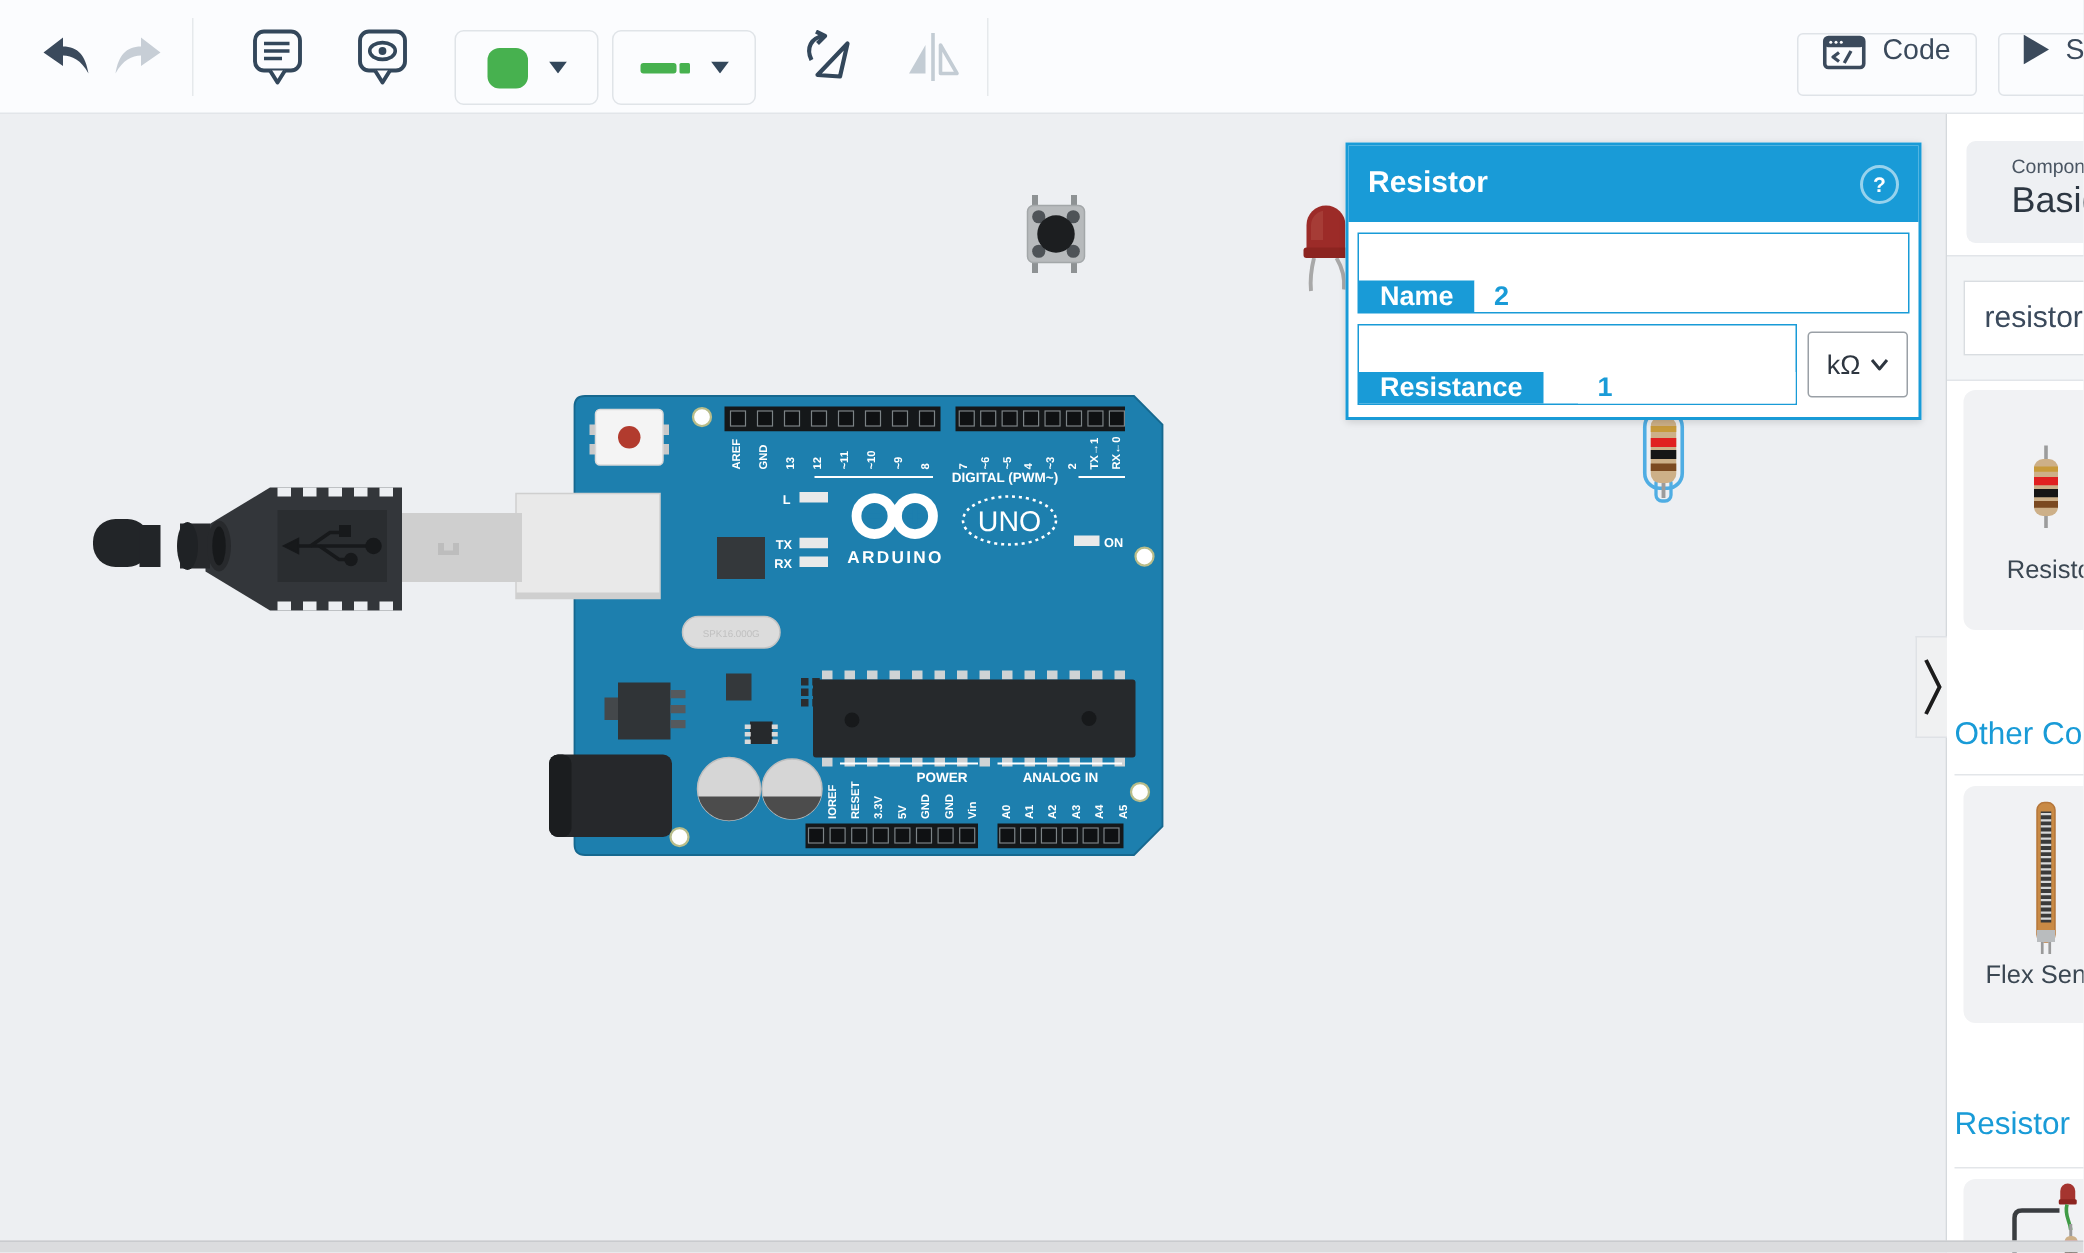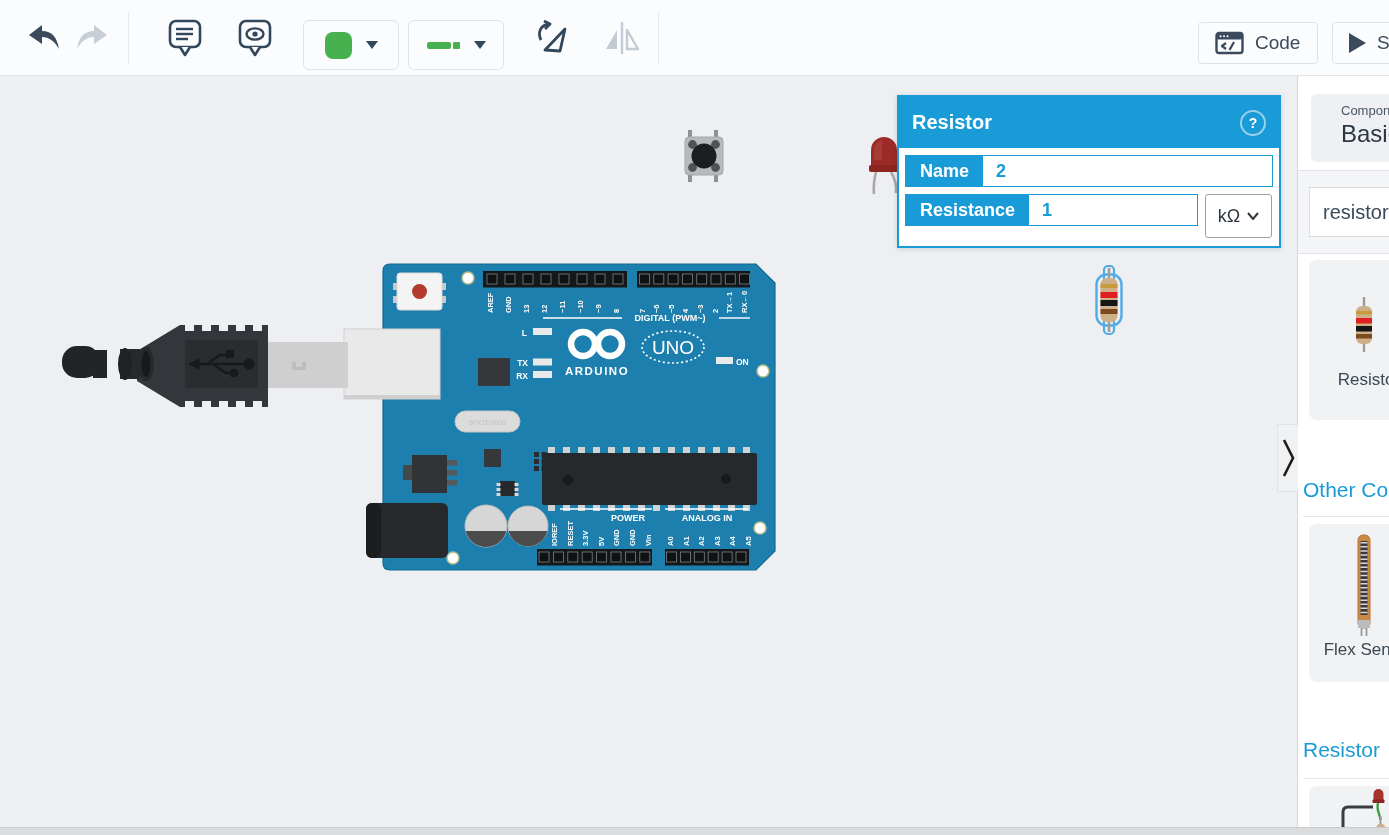--- a/index.html
+++ b/index.html
@@ -11,33 +11,33 @@
   }
   
   .toolbar{position:absolute;left:0;top:0;width:1389px;height:75px;background:#fbfcfe;border-bottom:1px solid #e2e5e9;z-index:60;}
   .tbicon{position:absolute;top:14px;width:48px;height:48px;display:flex;align-items:center;justify-content:center;cursor:pointer;}
   .tbsep{position:absolute;top:12px;width:1px;height:52px;background:#e6e9ec;}
   .swatch-btn{position:absolute;top:20px;width:96px;height:50px;border:1px solid #e0e4e8;border-radius:6px;background:#fbfcfe;display:flex;align-items:center;justify-content:center;gap:14px;cursor:pointer;box-sizing:border-box;}
   .green-square{width:27px;height:27px;border-radius:8px;background:#47b14f;}
   .wire-glyph{display:flex;align-items:center;gap:2px;}
   .wire-glyph .w1{width:24px;height:7px;border-radius:2px;background:#47b14f;}
   .wire-glyph .w2{width:7px;height:7px;border-radius:1px;background:#47b14f;}
-  .tb-btn{position:absolute;top:22px;height:42px;border:1px solid #dfe3e8;border-radius:4px;background:#fbfcfe;display:flex;align-items:center;gap:11px;padding:0 16px;box-sizing:border-box;color:#3b4a5c;font-size:19px;cursor:pointer;white-space:nowrap;}
+  .tb-btn{position:absolute;top:22px;height:42px;border:1px solid #dfe3e8;border-radius:4px;background:#fbfcfe;display:flex;align-items:flex-start;gap:11px;padding:0 16px;box-sizing:border-box;color:#3b4a5c;font-size:19px;cursor:pointer;white-space:nowrap;}
   
   #canvas-svg{position:absolute;left:0;top:0;z-index:10;}
   
   .popup{position:absolute;left:897px;top:95px;width:384px;background:#fff;border:2px solid #199bd7;box-sizing:border-box;z-index:50;box-shadow:0 1px 5px rgba(0,0,0,.15);}
   .popup-header{height:51px;background:#199bd7;display:flex;align-items:center;padding:0 13px;}
   .popup-title{color:#fff;font-size:20px;font-weight:bold;flex:1;}
   .help-circle{width:26px;height:26px;border-radius:50%;border:2.5px solid rgba(255,255,255,.55);color:#fff;font-size:14px;font-weight:bold;display:flex;align-items:center;justify-content:center;box-sizing:border-box;cursor:pointer;}
   .popup-body{padding:7px 6px 8px 6px;}
   .prow{display:flex;align-items:stretch;}
-  .pgroup{display:flex;border:1px solid #199bd7;height:32px;box-sizing:border-box;}
+  .pgroup{display:flex;border:1px solid #199bd7;height:54px;box-sizing:border-box;align-items:flex-end;}
   .prow.first .pgroup{width:100%;margin-bottom:7px;}
-  .prow.second .pgroup{width:293px;}
+  .prow.second .pgroup{width:293px;gap:23px;}
   .plabel{background:#199bd7;color:#fff;font-weight:bold;font-size:18px;display:flex;align-items:center;padding:0 14px;white-space:nowrap;}
   .pinput{flex:1;border:none;outline:none;font-family:"Liberation Sans",sans-serif;font-size:18px;font-weight:bold;color:#199bd7;padding:0 13px;min-width:0;background:#fff;}
   .unit-select{margin-left:7px;align-self:center;width:67px;height:44px;border:1px solid #9aa0a6;border-radius:3px;background:#fff;display:flex;align-items:center;justify-content:center;gap:7px;font-size:18px;color:#2e3640;cursor:pointer;box-sizing:border-box;}
   
   .sidebar{position:absolute;left:1297px;top:76px;width:160px;height:759px;background:#fff;border-left:1px solid #d5d9dd;z-index:40;}
   .side-topcard{position:absolute;left:13px;top:18px;width:130px;height:68px;background:#eef0f3;border-radius:6px;cursor:pointer;}
   .side-topcard .small{position:absolute;left:30px;top:9px;font-size:13px;color:#4a5562;white-space:nowrap;}
   .side-topcard .big{position:absolute;left:30px;top:26px;font-size:24px;color:#2d3742;white-space:nowrap;}
   .search-strip{position:absolute;left:0;top:94px;width:160px;height:82px;background:#f3f5f7;border-top:1px solid #e2e5e9;border-bottom:1px solid #e2e5e9;}
   .search-input{position:absolute;left:11px;top:16px;width:130px;height:50px;border:1px solid #d9dde1;background:#fff;font-family:"Liberation Sans",sans-serif;font-size:20px;color:#3b4a5c;padding:0 0 0 13px;outline:none;box-sizing:border-box;}

